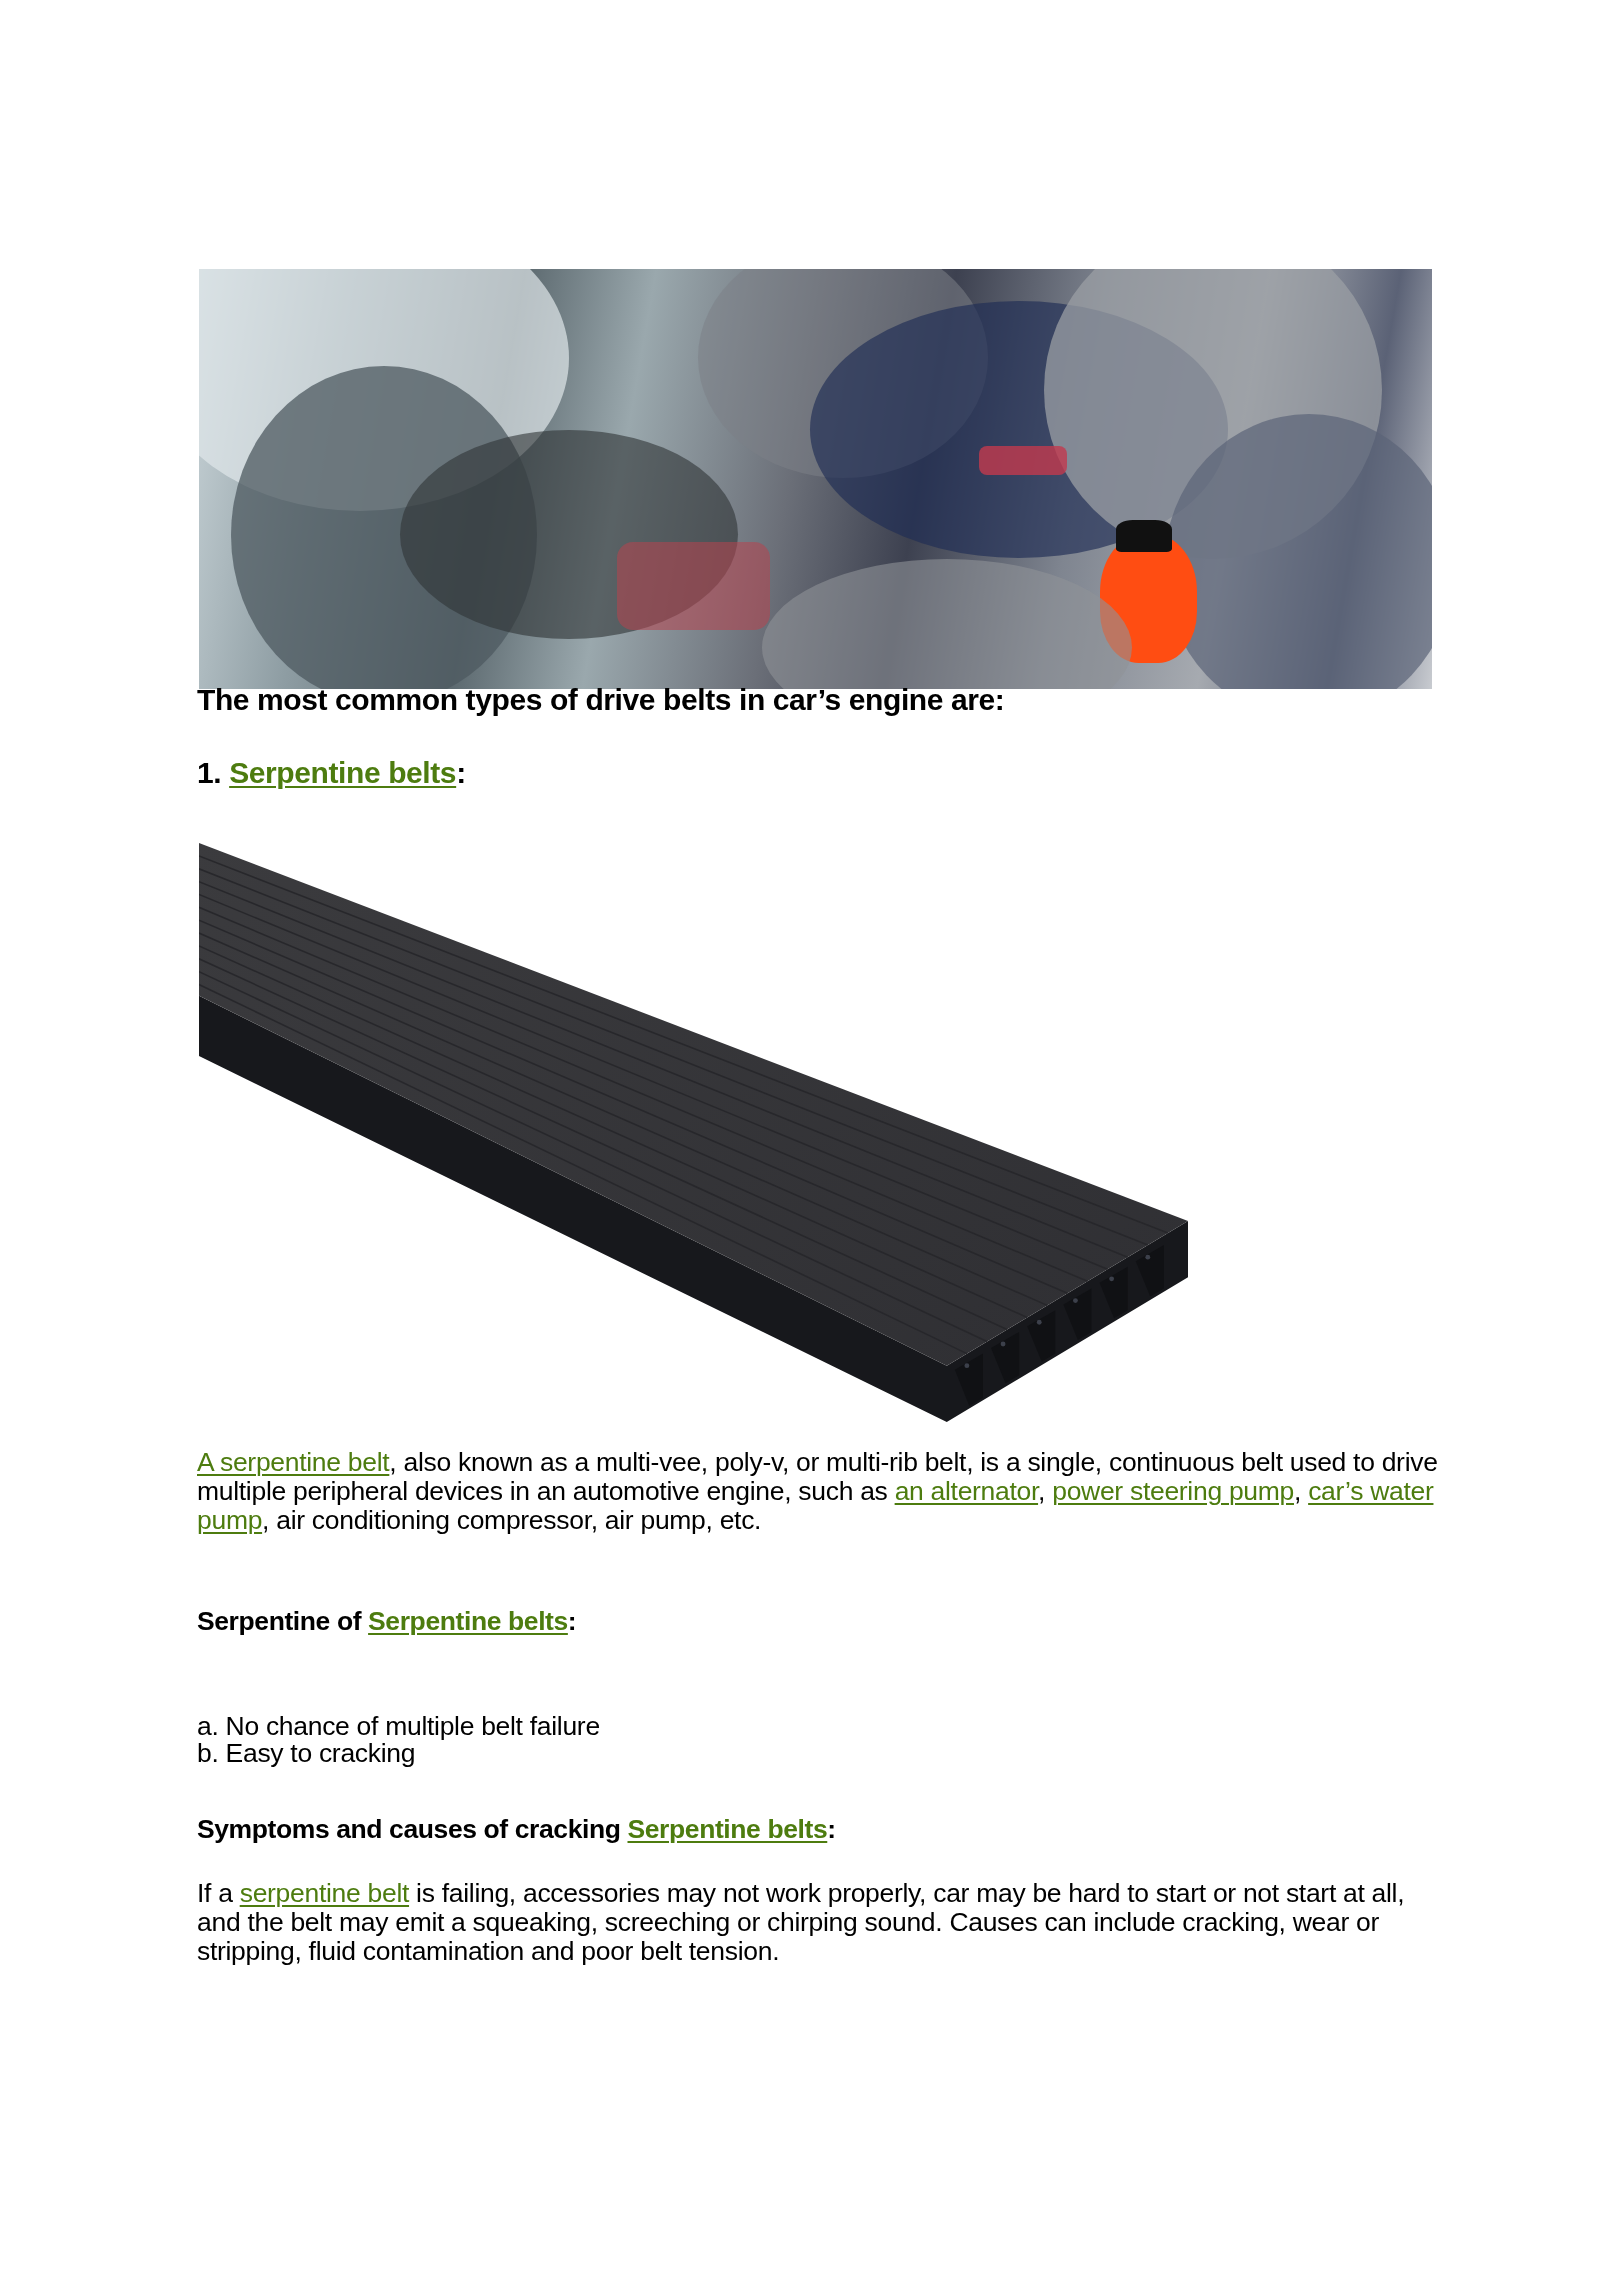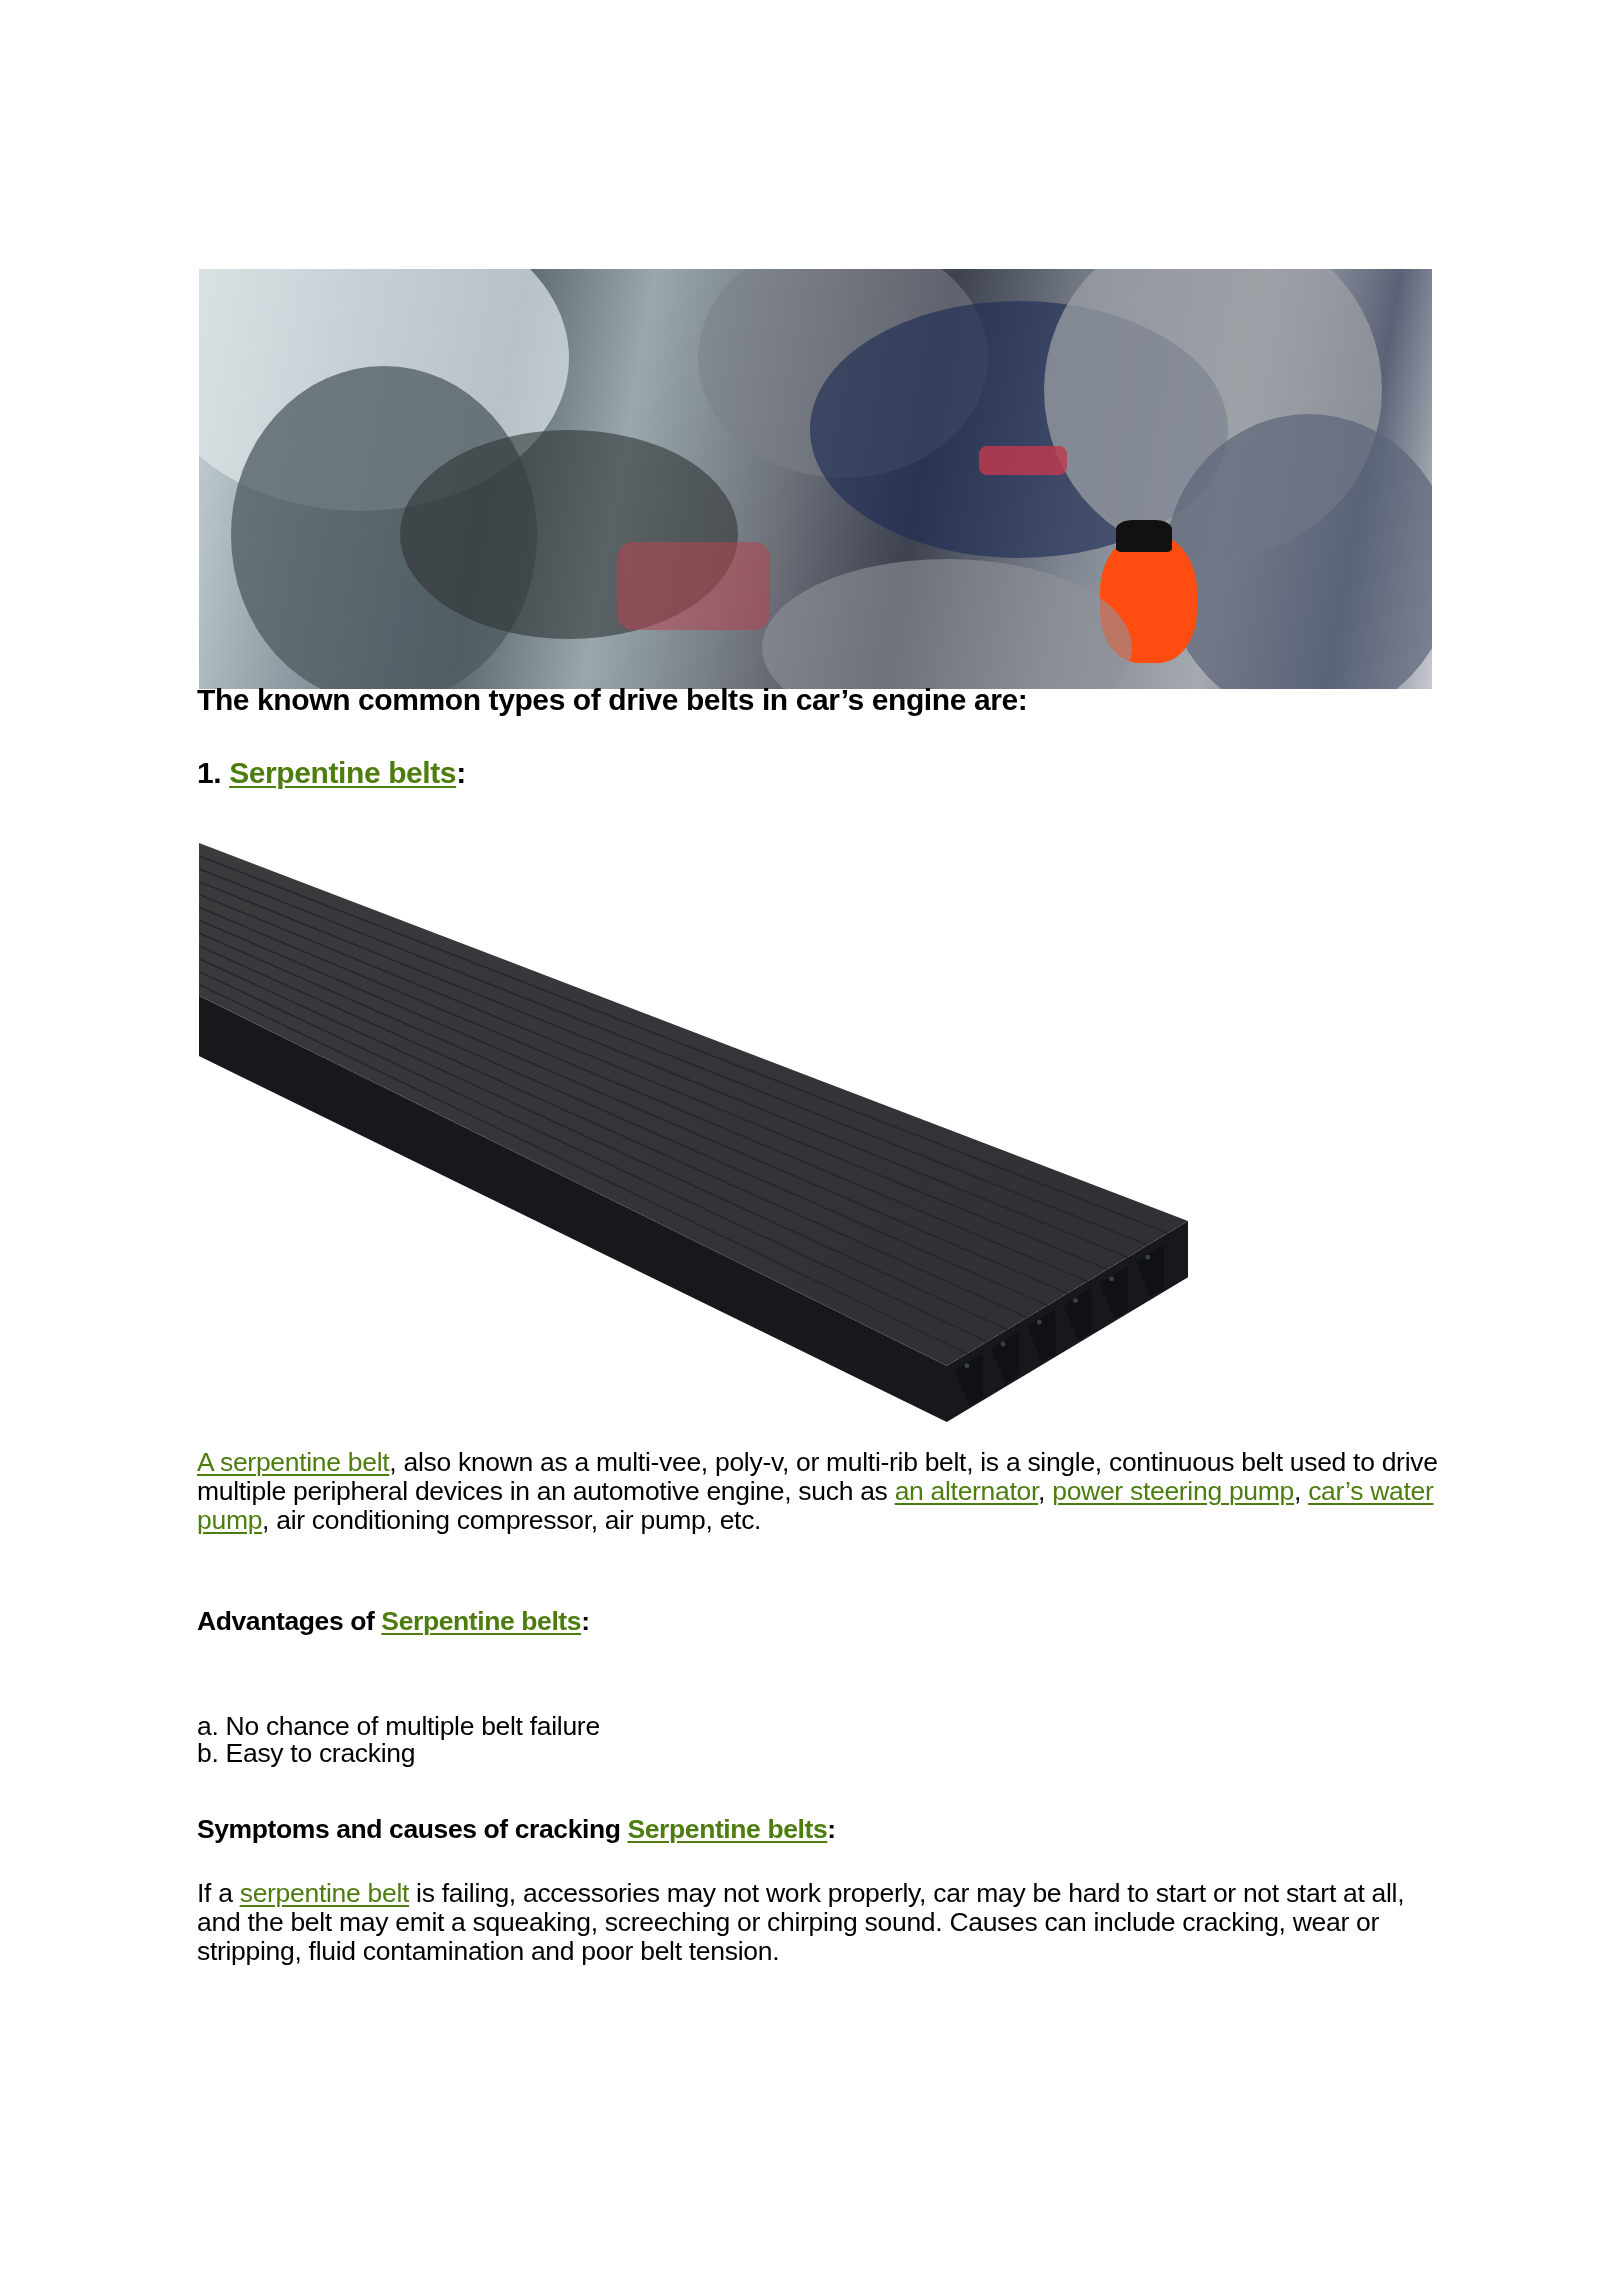--- a/index.html
+++ b/index.html
@@ -103,21 +103,21 @@
     <div class="blob" style="left:499px;top:-32px;width:290px;height:241px;background:#7b7f86;opacity:.55;"></div>
     <div class="blob" style="left:611px;top:32px;width:418px;height:257px;background:#1f2c55;opacity:.65;"></div>
     <div class="blob" style="left:845px;top:-48px;width:338px;height:338px;background:#9b9fa4;opacity:.75;"></div>
     <div class="blob" style="left:965px;top:145px;width:290px;height:306px;background:#5b6478;opacity:.7;"></div>
     <div class="blob" style="left:780px;top:177px;width:88px;height:29px;background:#c23a4e;opacity:.8;border-radius:8px;"></div>
     <div class="blob" style="left:901px;top:265px;width:97px;height:129px;background:#ff4d12;border-radius:45% 45% 40% 40%;"></div>
     <div class="blob" style="left:917px;top:251px;width:56px;height:32px;background:#111111;border-radius:30% 30% 10% 10%;"></div>
     <div class="blob" style="left:563px;top:290px;width:370px;height:177px;background:#8f9398;opacity:.6;"></div>
   </div>
 
-  <div class="h2" style="top:680px;">The known common types of drive belts in car’s engine are:</div>
+  <div class="h2" style="top:680px;">The most common types of drive belts in car’s engine are:</div>
 
   <div class="h2" style="top:753px;"><span>1. </span><a class="lnk" href="#">Serpentine belts</a><span>:</span></div>
 
   <div class="belt-wrap" title="Black multi-rib serpentine belt">
     <svg width="989" height="579" viewBox="0 0 1230 720" xmlns="http://www.w3.org/2000/svg">
       <defs>
         <linearGradient id="topface" x1="0" y1="0" x2="1" y2="1">
           <stop offset="0" stop-color="#3b3b3e"></stop>
           <stop offset="1" stop-color="#2f2f33"></stop>
         </linearGradient>
@@ -155,21 +155,21 @@
           <circle cx="1045" cy="596" r="3"></circle>
         <circle cx="1090" cy="569" r="3"></circle>
           <circle cx="1135" cy="542" r="3"></circle>
           <circle cx="1180" cy="515" r="3"></circle>
       </g>
     </svg>
   </div>
 
   <div class="p" style="top:1448px;"><a class="lnk" href="#">A serpentine belt</a><span>, also known as a multi-vee, poly-v, or multi-rib belt, is a single, continuous belt used to drive multiple peripheral devices in an automotive engine, such as </span><a class="lnk" href="#">an alternator</a><span>, </span><a class="lnk" href="#">power steering pump</a><span>, </span><a class="lnk" href="#">car’s water pump</a><span>, air conditioning compressor, air pump, etc.</span></div>
 
-  <div class="bold-line" style="top:1602px;"><span>Advantages of </span><a class="lnk" href="#">Serpentine belts</a><span>:</span></div>
+  <div class="bold-line" style="top:1602px;"><span>Serpentine of </span><a class="lnk" href="#">Serpentine belts</a><span>:</span></div>
 
   <div class="p" style="top:1712px;">a. No chance of multiple belt failure</div>
   <div class="p" style="top:1739px;">b. Easy to cracking</div>
 
   <div class="bold-line" style="top:1810px;"><span>Symptoms and causes of cracking </span><a class="lnk" href="#">Serpentine belts</a><span>:</span></div>
 
   <div class="p" style="top:1879px;"><span>If a </span><a class="lnk" href="#">serpentine belt</a><span> is failing, accessories may not work properly, car may be hard to start or not start at all, and the belt may emit a squeaking, screeching or chirping sound. Causes can include cracking, wear or stripping, fluid contamination and poor belt tension.</span></div>
 
 </div>
 

